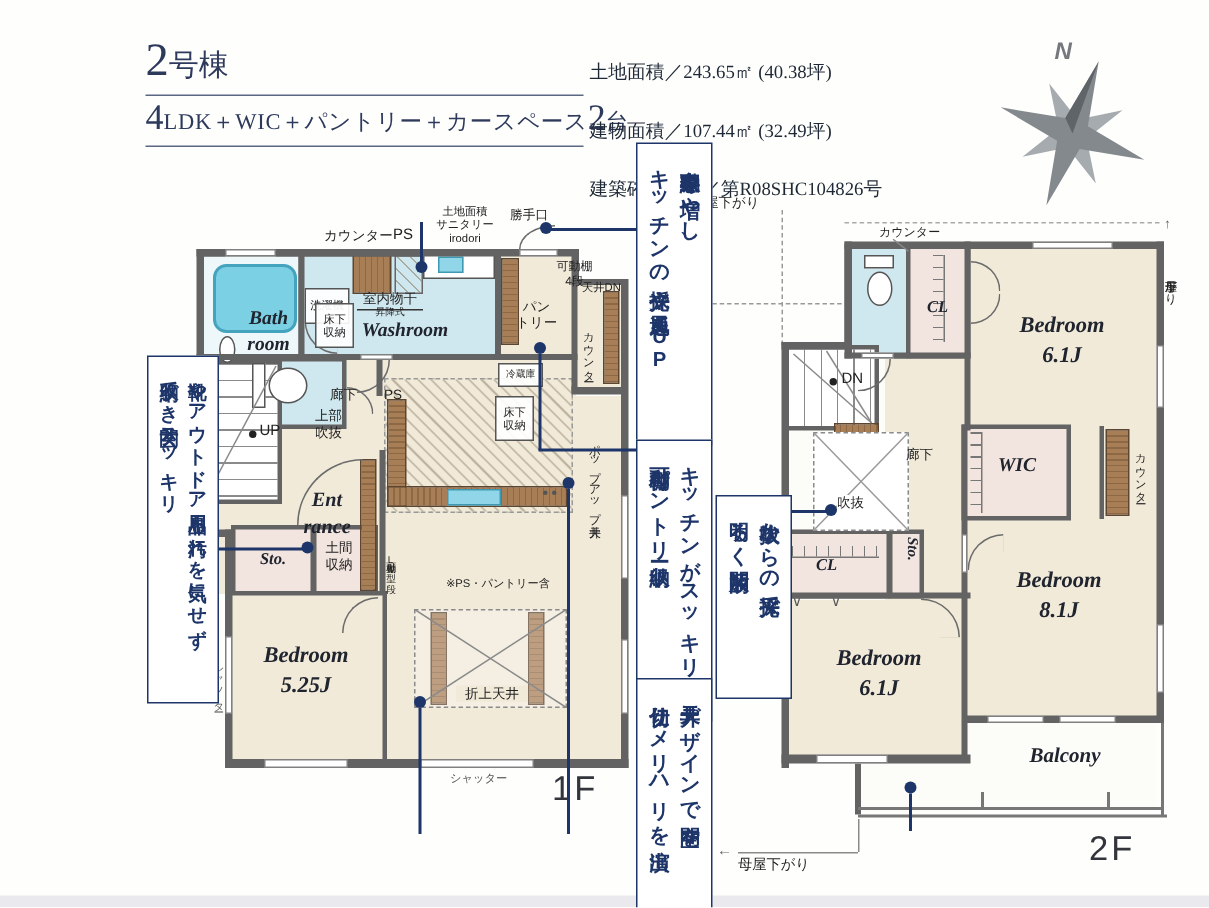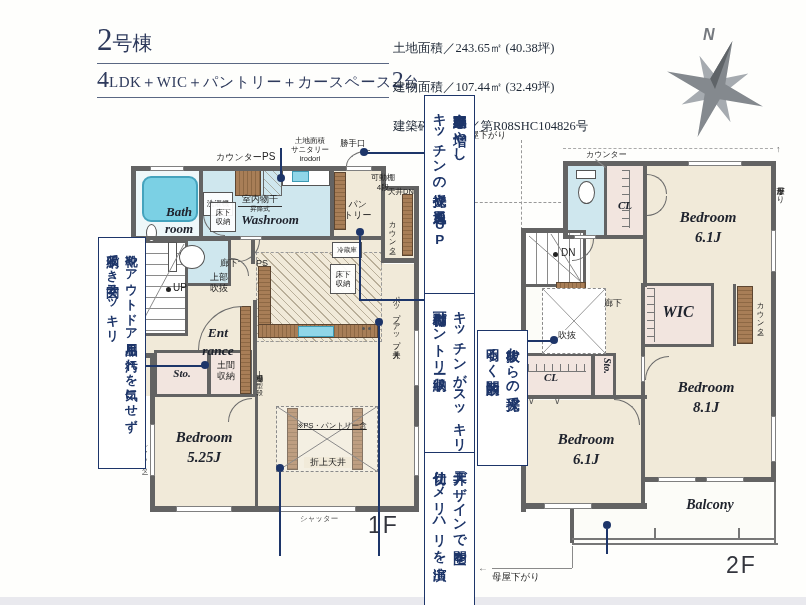--- a/index.html
+++ b/index.html
@@ -211,21 +211,21 @@
   <div class="lbl" style="left:256px;top:258px;">PS</div>
   <div class="lbl" style="left:204px;top:272px;width:30px;">上部
 吹抜</div>
   <div class="lbl v" style="left:391px;top:284px;height:66px;font-size:8px;">ポップアップ天井</div>
   <div class="rname" style="left:194px;top:324px;width:48px;font-size:13.5px;">Ent
 rance</div>
   <div class="rname" style="left:158px;top:366px;width:48px;font-size:11px;">Sto.</div>
   <div class="lbl" style="left:210px;top:360px;width:32px;">土間
 収納</div>
   <div class="lbl v" style="left:256px;top:354px;height:46px;font-size:6.5px;">可動棚L型4段</div>
-  <div class="lbl" style="left:288px;top:421px;width:88px;font-size:7.5px;text-decoration:underline;">※PS・パントリー含</div>
+  <div class="lbl" style="left:288px;top:384px;width:88px;font-size:7.5px;">※PS・パントリー含</div>
   <div class="rname" style="left:160px;top:428px;width:88px;font-size:15px;">Bedroom
 5.25J</div>
   <div class="lbl v" style="left:140px;top:426px;height:56px;font-size:7px;color:#555;">シャッター</div>
   <div class="lbl" style="left:300px;top:514px;font-size:7.5px;color:#555;">シャッター</div>
   <div class="flabel" style="left:368px;top:512px;">1F</div>
 
   <div class="floor cream" style="left:566px;top:163px;width:208px;height:127px;"></div>
   <div class="floor white" style="left:523px;top:230px;width:67px;height:170px;"></div>
   <div class="floor cream" style="left:590px;top:263px;width:55px;height:137px;"></div>
   <div class="floor cream" style="left:645px;top:285px;width:129px;height:195px;"></div>
@@ -300,21 +300,21 @@
   <div class="rname" style="left:608px;top:198px;width:34px;font-size:11px;">CL</div>
   <div class="rname" style="left:664px;top:208px;width:88px;font-size:15px;">Bedroom
 6.1J</div>
   <div class="lbl" style="left:461px;top:130px;font-size:9px;">母屋下がり</div>
   <div class="lbl" style="left:449px;top:129px;font-size:10px;color:#666;">←</div>
   <div class="lbl" style="left:463px;top:144px;font-size:9px;color:#666;">↑</div>
   <div class="lbl v" style="left:460px;top:156px;height:64px;font-size:8px;">母屋下がり</div>
   <div class="lbl" style="left:776px;top:144px;font-size:9px;color:#666;">↑</div>
   <div class="lbl v" style="left:775px;top:157px;height:66px;font-size:8px;">母屋下がり</div>
   <div class="lbl" style="left:604px;top:298px;">廊下</div>
-  <div class="rname" style="left:656px;top:302px;width:44px;font-size:16px;">WIC</div>
+  <div class="rname" style="left:656px;top:302px;width:44px;font-size:13px;">WIC</div>
   <div class="lbl v" style="left:756px;top:284px;height:60px;font-size:7.5px;">カウンター</div>
   <div class="rname" style="left:534px;top:370px;width:34px;font-size:11px;">CL</div>
   <div class="rname v" style="left:594px;top:358px;width:20px;font-size:10px;writing-mode:vertical-rl;">Sto.</div>
   <div class="lbl" style="left:528px;top:396px;font-size:9px;color:#555;z-index:14;">∨</div>
   <div class="lbl" style="left:554px;top:396px;font-size:9px;color:#555;z-index:14;">∨</div>
   <div class="rname" style="left:660px;top:378px;width:92px;font-size:15px;">Bedroom
 8.1J</div>
   <div class="rname" style="left:540px;top:430px;width:92px;font-size:15px;">Bedroom
 6.1J</div>
   <div class="rname" style="left:668px;top:496px;width:84px;font-size:14px;">Balcony</div>

